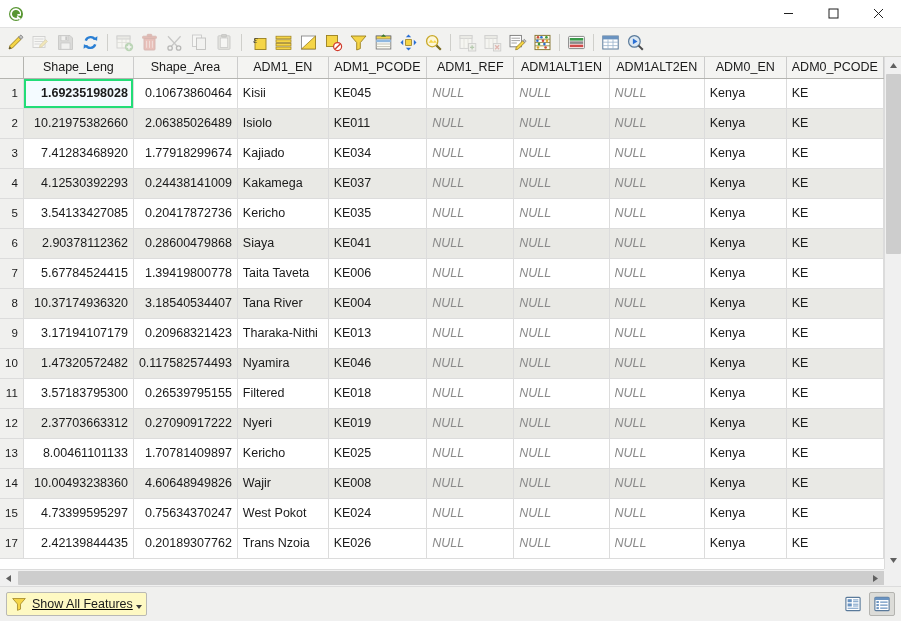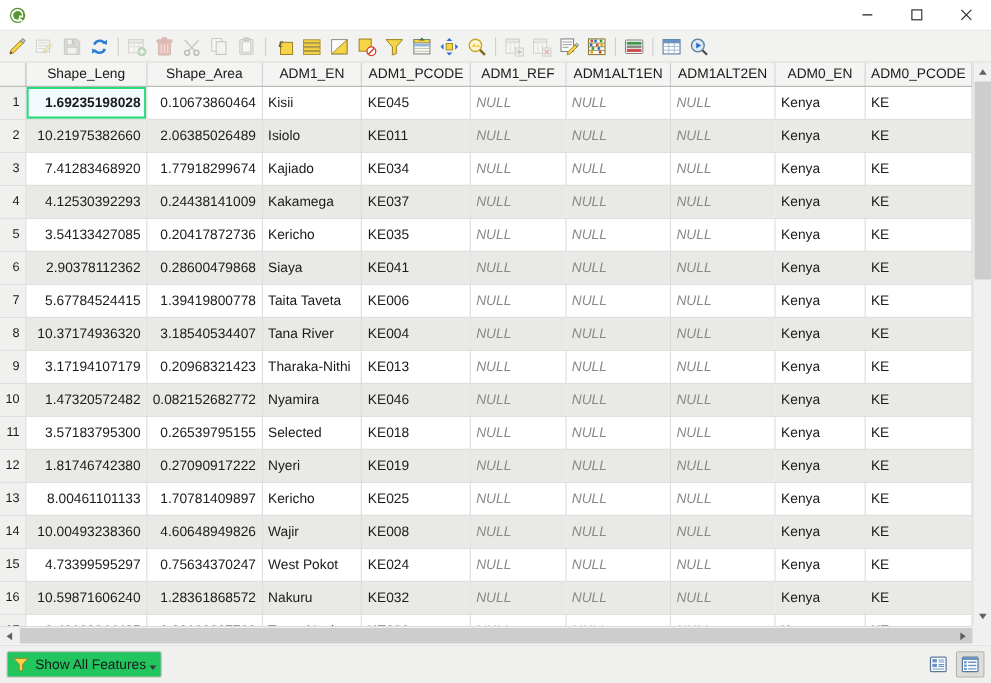--- a/index.html
+++ b/index.html
@@ -150,22 +150,22 @@
   }
 
   
   .statusbar {
     height: 34px; background: #f0f0ee;
     display: flex; align-items: center;
     padding: 0 6px; border-top: 1px solid #dcdcdc;
   }
   .filter-btn {
     height: 24px; display: flex; align-items: center;
-    background: #22c55e; border: 1px solid #b9b9b5;
-    border-radius: 2px; padding: 0 4px 0 4px;
+    background: #fef9c3; border: 1px solid #b9b9b5;
+    border-radius: 2px; padding: 0 4px 0 4px; text-decoration: underline;
   }
   .filter-label { font-size: 12.5px; color: #1a1a1a; margin: 0 2px 0 5px; }
   .caret-dn {
     width: 0; height: 0; margin-top: 7px; margin-left: 1px;
     border-left: 3.5px solid transparent;
     border-right: 3.5px solid transparent;
     border-top: 4px solid #3a3a3a;
   }
   .status-spacer { flex: 1 1 auto; }
   .viewmode-group { display: flex; align-items: center; }
@@ -530,44 +530,44 @@
             <td class="txt" style="width: 103px;">KE013</td>
             <td class="nullv" style="width: 102px;">NULL</td>
             <td class="nullv" style="width: 102px;">NULL</td>
             <td class="nullv" style="width: 102px;">NULL</td>
             <td class="txt" style="width: 100px;">Kenya</td>
             <td class="txt" style="width: 100px;">KE</td>
           </tr>
           <tr class="r-even">
             <td class="rownum">10</td>
             <td class="num" style="width: 117px;">1.47320572482</td>
-            <td class="num" style="width: 103px;">0.082152682772</td>
+            <td class="num" style="width: 103px;">0.117582574493</td>
             <td class="txt" style="width: 97px;">Nyamira</td>
             <td class="txt" style="width: 103px;">KE046</td>
             <td class="nullv" style="width: 102px;">NULL</td>
             <td class="nullv" style="width: 102px;">NULL</td>
             <td class="nullv" style="width: 102px;">NULL</td>
             <td class="txt" style="width: 100px;">Kenya</td>
             <td class="txt" style="width: 100px;">KE</td>
           </tr>
           <tr class="r-odd">
             <td class="rownum">11</td>
             <td class="num" style="width: 117px;">3.57183795300</td>
             <td class="num" style="width: 103px;">0.26539795155</td>
-            <td class="txt" style="width: 97px;">Selected</td>
+            <td class="txt" style="width: 97px;">Filtered</td>
             <td class="txt" style="width: 103px;">KE018</td>
             <td class="nullv" style="width: 102px;">NULL</td>
             <td class="nullv" style="width: 102px;">NULL</td>
             <td class="nullv" style="width: 102px;">NULL</td>
             <td class="txt" style="width: 100px;">Kenya</td>
             <td class="txt" style="width: 100px;">KE</td>
           </tr>
           <tr class="r-even">
             <td class="rownum">12</td>
-            <td class="num" style="width: 117px;">1.81746742380</td>
+            <td class="num" style="width: 117px;">2.37703663312</td>
             <td class="num" style="width: 103px;">0.27090917222</td>
             <td class="txt" style="width: 97px;">Nyeri</td>
             <td class="txt" style="width: 103px;">KE019</td>
             <td class="nullv" style="width: 102px;">NULL</td>
             <td class="nullv" style="width: 102px;">NULL</td>
             <td class="nullv" style="width: 102px;">NULL</td>
             <td class="txt" style="width: 100px;">Kenya</td>
             <td class="txt" style="width: 100px;">KE</td>
           </tr>
           <tr class="r-odd">
@@ -593,32 +593,20 @@
             <td class="nullv" style="width: 102px;">NULL</td>
             <td class="txt" style="width: 100px;">Kenya</td>
             <td class="txt" style="width: 100px;">KE</td>
           </tr>
           <tr class="r-odd">
             <td class="rownum">15</td>
             <td class="num" style="width: 117px;">4.73399595297</td>
             <td class="num" style="width: 103px;">0.75634370247</td>
             <td class="txt" style="width: 97px;">West Pokot</td>
             <td class="txt" style="width: 103px;">KE024</td>
-            <td class="nullv" style="width: 102px;">NULL</td>
-            <td class="nullv" style="width: 102px;">NULL</td>
-            <td class="nullv" style="width: 102px;">NULL</td>
-            <td class="txt" style="width: 100px;">Kenya</td>
-            <td class="txt" style="width: 100px;">KE</td>
-          </tr>
-          <tr class="r-even">
-            <td class="rownum">16</td>
-            <td class="num" style="width: 117px;">10.59871606240</td>
-            <td class="num" style="width: 103px;">1.28361868572</td>
-            <td class="txt" style="width: 97px;">Nakuru</td>
-            <td class="txt" style="width: 103px;">KE032</td>
             <td class="nullv" style="width: 102px;">NULL</td>
             <td class="nullv" style="width: 102px;">NULL</td>
             <td class="nullv" style="width: 102px;">NULL</td>
             <td class="txt" style="width: 100px;">Kenya</td>
             <td class="txt" style="width: 100px;">KE</td>
           </tr>
           <tr class="r-odd">
             <td class="rownum">17</td>
             <td class="num" style="width: 117px;">2.42139844435</td>
             <td class="num" style="width: 103px;">0.20189307762</td>

